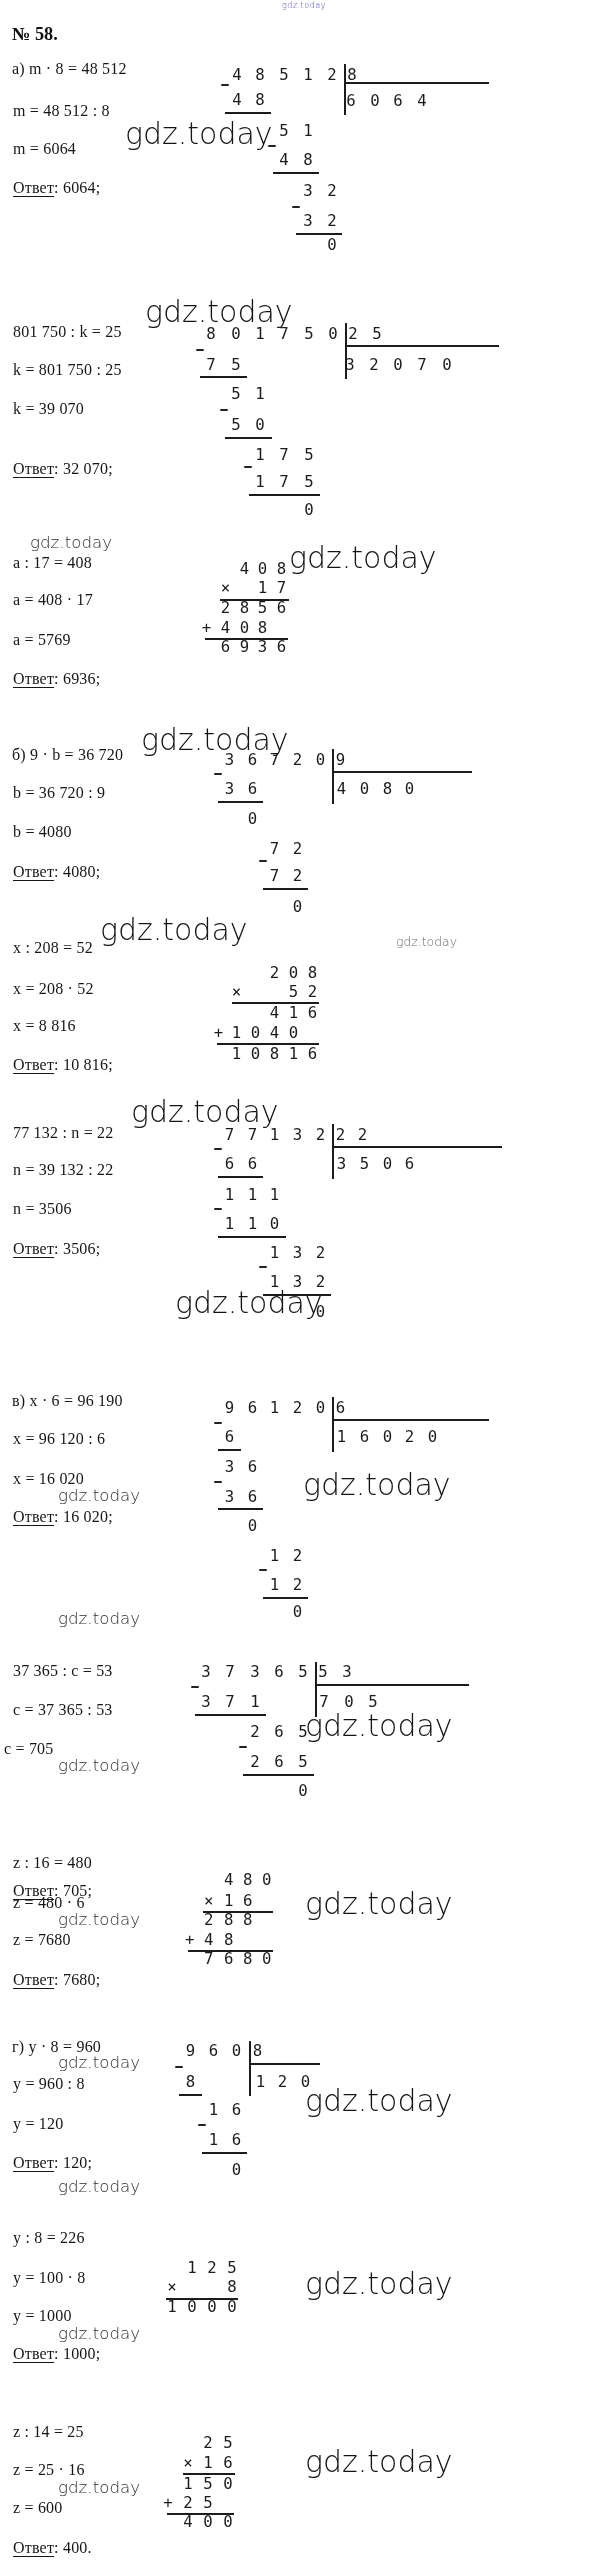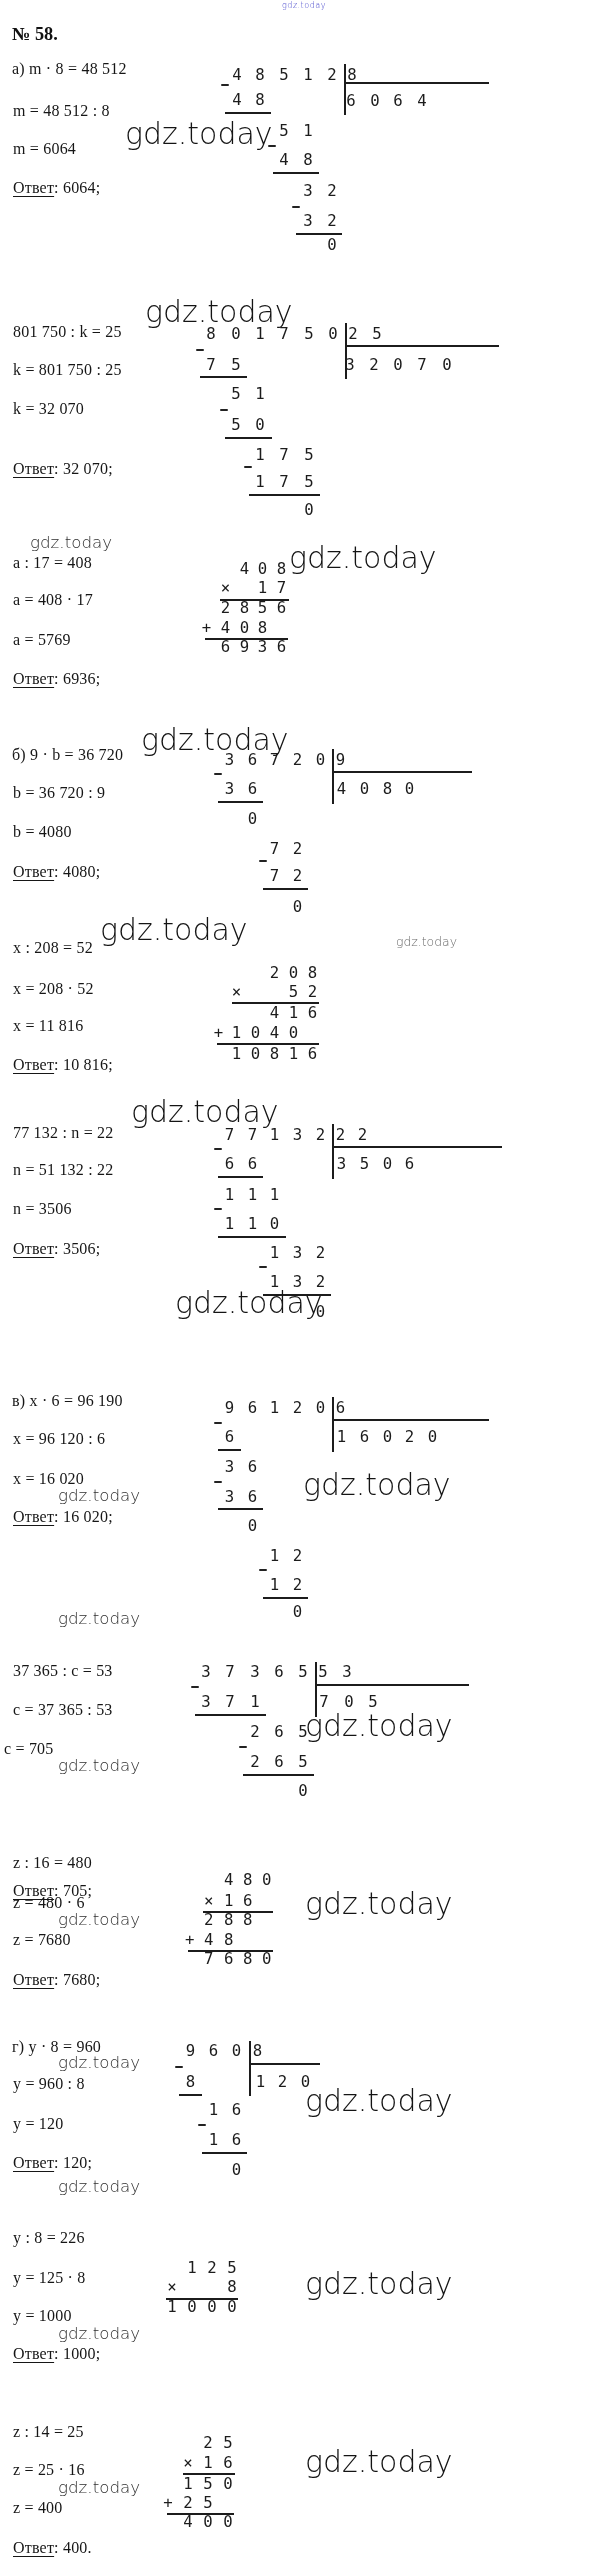--- a/index.html
+++ b/index.html
@@ -25,40 +25,40 @@
 <div id="page">
   <div class="title" style="left:12px;top:24px">№ 58.</div>
 
   <div class="eq" style="left:12px;top:60px">а) m · 8 = 48 512</div>
   <div class="eq" style="left:13px;top:102px">m = 48 512 : 8</div>
   <div class="eq" style="left:13px;top:140px">m = 6064</div>
   <div class="eq" style="left:13px;top:179px"><span class="answ">Ответ</span><span>: 6064;</span></div>
 
   <div class="eq" style="left:13px;top:323px">801 750 : k = 25</div>
   <div class="eq" style="left:13px;top:361px">k = 801 750 : 25</div>
-  <div class="eq" style="left:13px;top:400px">k = 32 070</div>
+  <div class="eq" style="left:13px;top:400px">k = 39 070</div>
   <div class="eq" style="left:13px;top:460px"><span class="answ">Ответ</span><span>: 32 070;</span></div>
 
   <div class="eq" style="left:13px;top:554px">a : 17 = 408</div>
   <div class="eq" style="left:13px;top:591px">a = 408 · 17</div>
   <div class="eq" style="left:13px;top:631px">a = 5769</div>
   <div class="eq" style="left:13px;top:670px"><span class="answ">Ответ</span><span>: 6936;</span></div>
 
   <div class="eq" style="left:12px;top:746px">б) 9 · b = 36 720</div>
   <div class="eq" style="left:13px;top:784px">b = 36 720 : 9</div>
   <div class="eq" style="left:13px;top:823px">b = 4080</div>
   <div class="eq" style="left:13px;top:863px"><span class="answ">Ответ</span><span>: 4080;</span></div>
 
   <div class="eq" style="left:13px;top:939px">x : 208 = 52</div>
   <div class="eq" style="left:13px;top:980px">x = 208 · 52</div>
-  <div class="eq" style="left:13px;top:1017px">x = 11 816</div>
+  <div class="eq" style="left:13px;top:1017px">x = 8 816</div>
   <div class="eq" style="left:13px;top:1056px"><span class="answ">Ответ</span><span>: 10 816;</span></div>
 
   <div class="eq" style="left:13px;top:1124px">77 132 : n = 22</div>
-  <div class="eq" style="left:13px;top:1161px">n = 51 132 : 22</div>
+  <div class="eq" style="left:13px;top:1161px">n = 39 132 : 22</div>
   <div class="eq" style="left:13px;top:1200px">n = 3506</div>
   <div class="eq" style="left:13px;top:1240px"><span class="answ">Ответ</span><span>: 3506;</span></div>
 
   <div class="eq" style="left:12px;top:1392px">в) x · 6 = 96 190</div>
   <div class="eq" style="left:13px;top:1430px">x = 96 120 : 6</div>
   <div class="eq" style="left:13px;top:1470px">x = 16 020</div>
   <div class="eq" style="left:13px;top:1508px"><span class="answ">Ответ</span><span>: 16 020;</span></div>
 
   <div class="eq" style="left:13px;top:1662px">37 365 : c = 53</div>
   <div class="eq" style="left:13px;top:1701px">c = 37 365 : 53</div>
@@ -69,27 +69,27 @@
   <div class="eq" style="left:13px;top:1894px">z = 480 · 6</div>
   <div class="eq" style="left:13px;top:1931px">z = 7680</div>
   <div class="eq" style="left:13px;top:1971px"><span class="answ">Ответ</span><span>: 7680;</span></div>
 
   <div class="eq" style="left:12px;top:2038px">г) y · 8 = 960</div>
   <div class="eq" style="left:13px;top:2075px">y = 960 : 8</div>
   <div class="eq" style="left:13px;top:2115px">y = 120</div>
   <div class="eq" style="left:13px;top:2154px"><span class="answ">Ответ</span><span>: 120;</span></div>
 
   <div class="eq" style="left:13px;top:2229px">y : 8 = 226</div>
-  <div class="eq" style="left:13px;top:2269px">y = 125 · 8</div>
+  <div class="eq" style="left:13px;top:2269px">y = 100 · 8</div>
   <div class="eq" style="left:13px;top:2307px">y = 1000</div>
   <div class="eq" style="left:13px;top:2345px"><span class="answ">Ответ</span><span>: 1000;</span></div>
 
   <div class="eq" style="left:13px;top:2423px">z : 14 = 25</div>
   <div class="eq" style="left:13px;top:2461px">z = 25 · 16</div>
-  <div class="eq" style="left:13px;top:2499px">z = 400</div>
+  <div class="eq" style="left:13px;top:2499px">z = 600</div>
   <div class="eq" style="left:13px;top:2539px"><span class="answ">Ответ</span><span>: 400.</span></div>
 <div class="wd" style="left: 225px; top: 64px; width: 24px;">4</div>
     <div class="wd" style="left: 248px; top: 64px; width: 24px;">8</div>
     <div class="wd" style="left: 272px; top: 64px; width: 24px;">5</div>
     <div class="wd" style="left: 296px; top: 64px; width: 24px;">1</div>
     <div class="wd" style="left: 320px; top: 64px; width: 24px;">2</div>
     <div class="wd" style="left: 340px; top: 64px; width: 24px;">8</div>
     <div class="wd" style="left: 339px; top: 90px; width: 24px;">6</div>
     <div class="wd" style="left: 363px; top: 90px; width: 24px;">0</div>
     <div class="wd" style="left: 386px; top: 90px; width: 24px;">6</div>

